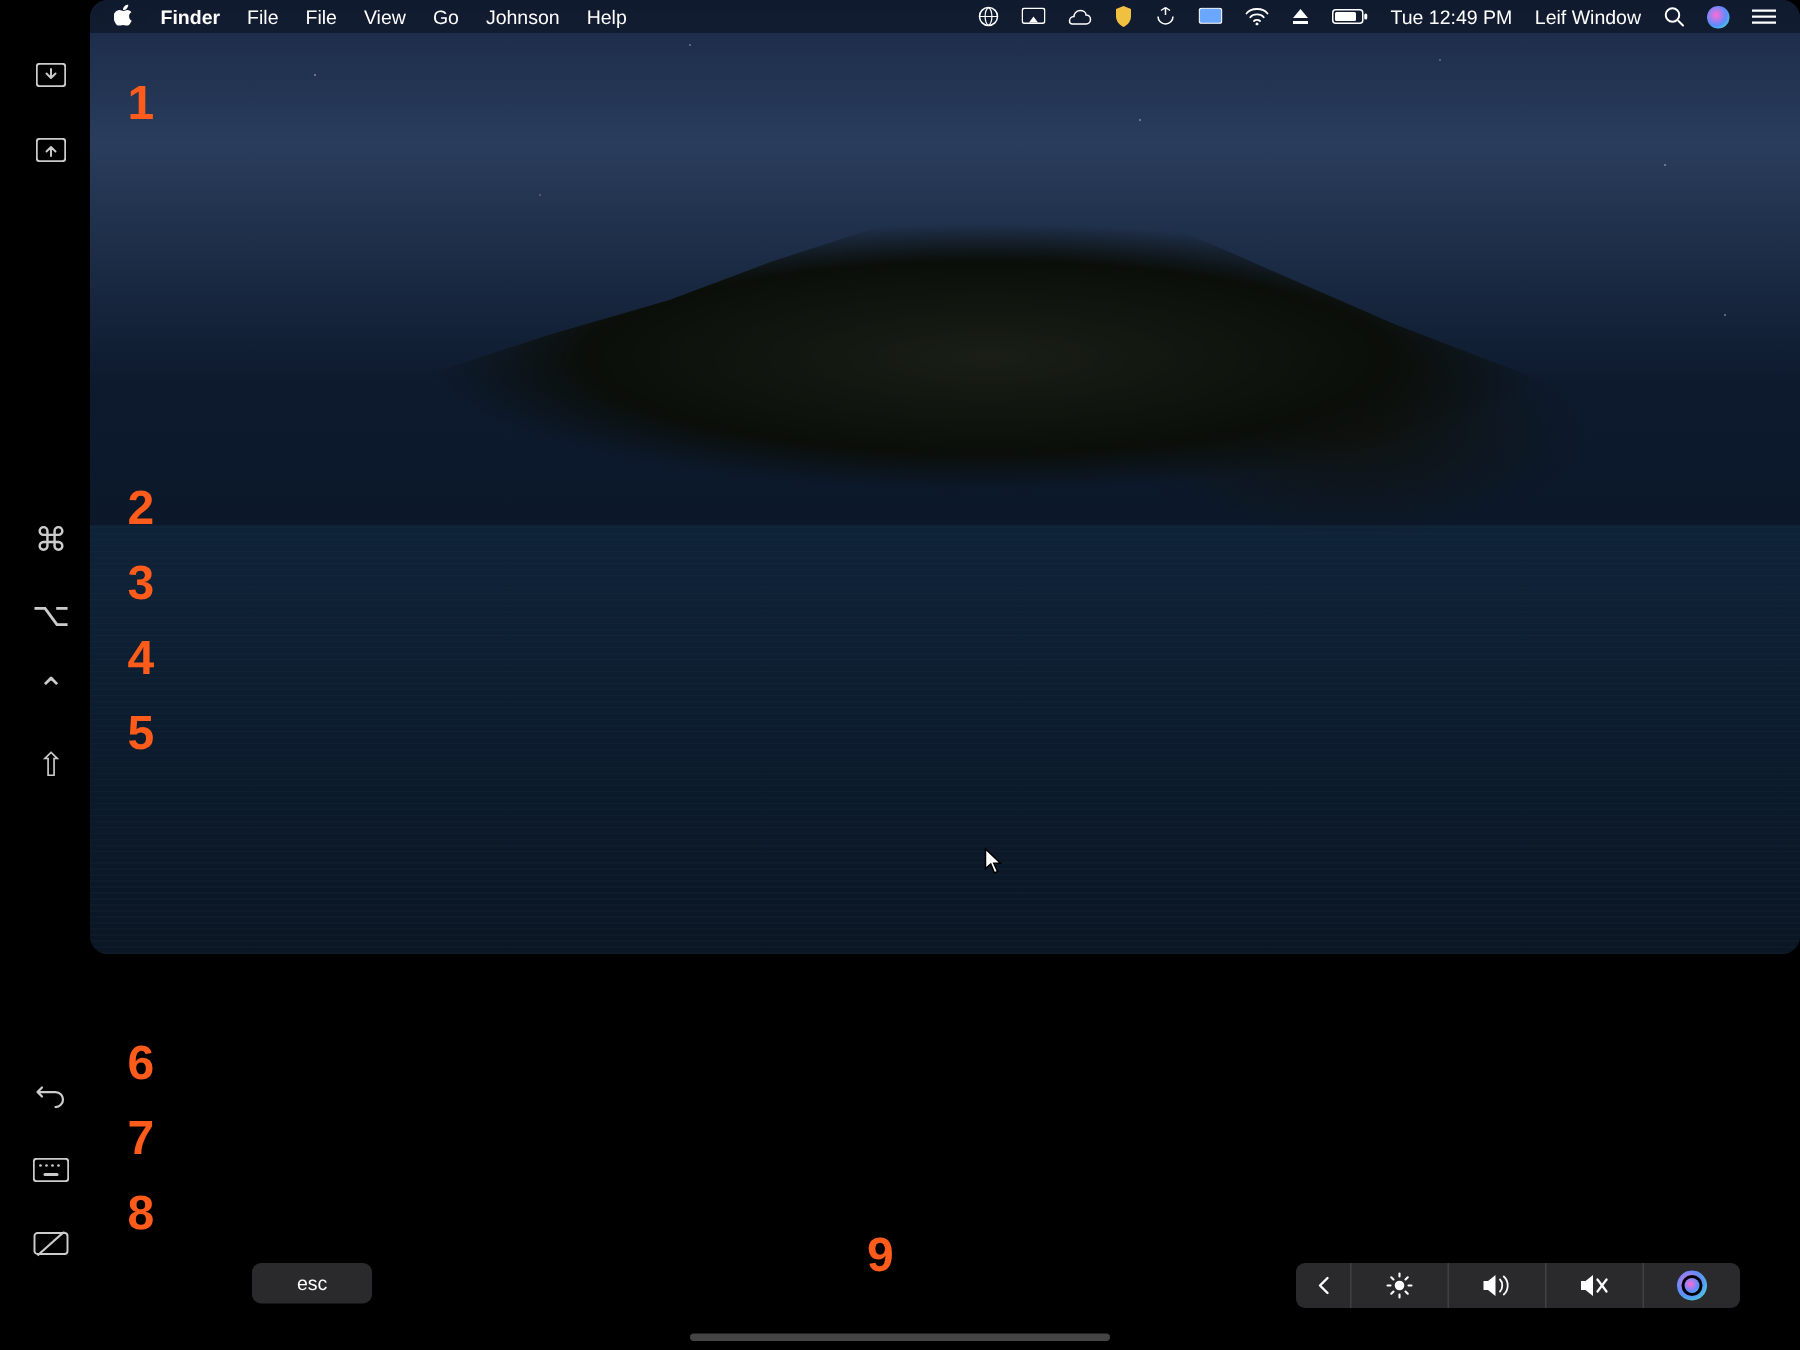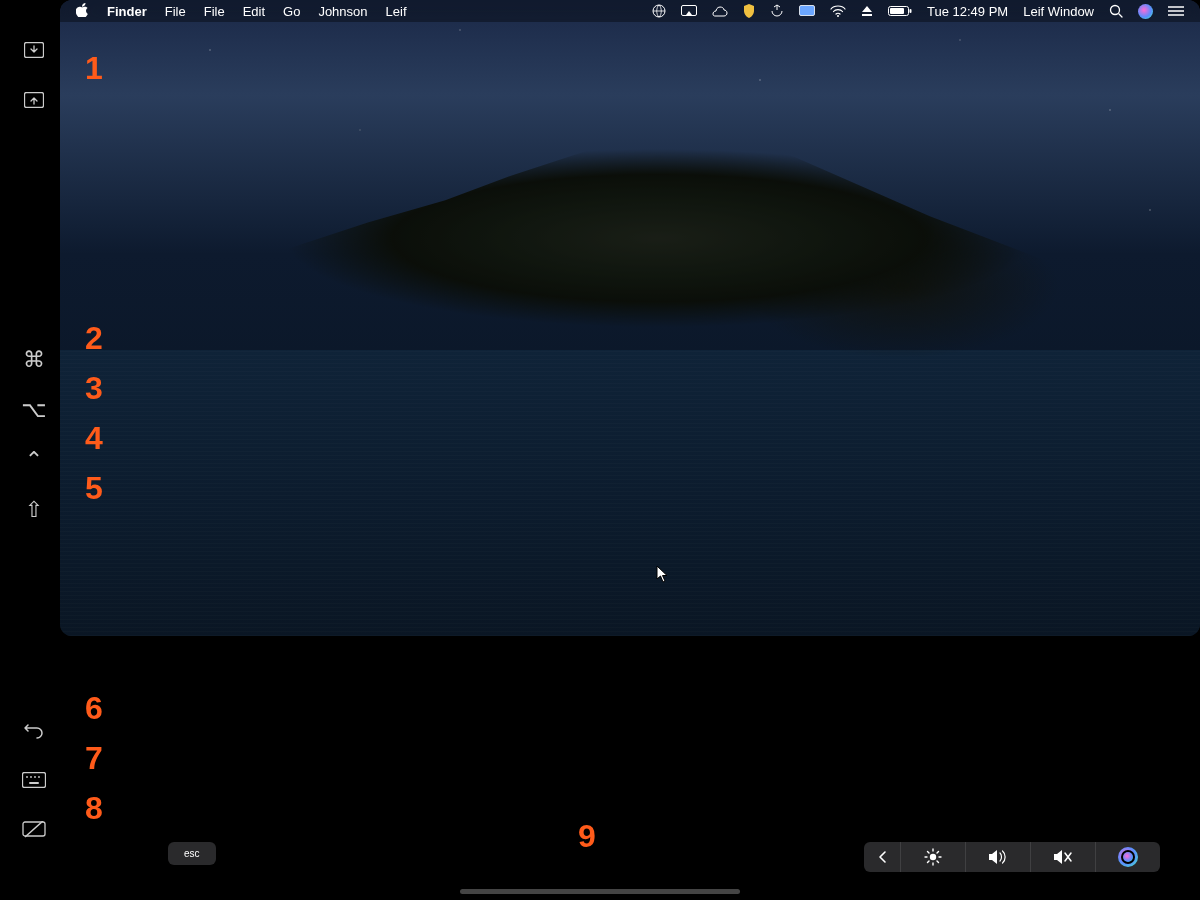--- a/index.html
+++ b/index.html
@@ -171,22 +171,22 @@
       bottom: 0;
       height: 66px;
       background: #000;
       display: flex;
       align-items: flex-start;
       padding: 8px 40px 0 100px;
     }
     .esc-key {
       background: #2a2a2c;
       color: #fff;
-      font-size: 10px;
-      padding: 6px 16px;
+      font-size: 13px;
+      padding: 6px 30px;
       border-radius: 6px;
       cursor: pointer;
       border:none;
     }
     .touchbar-right {
       margin-left: auto;
       display: flex;
       align-items: center;
       background: #2a2a2c;
       border-radius: 6px;
@@ -313,24 +313,24 @@
   <div class="menubar">
     <div class="menubar-left">
       <span class="menubar-item">
         <svg width="13" height="14" viewBox="0 0 13 14" fill="#fff">
             <path d="M9.5 0c.1 1-.3 1.9-1 2.6-.6.7-1.6 1.2-2.5 1.1-.1-1 .4-1.9 1-2.6C7.6.4 8.6 0 9.5 0zM11.8 10.9c-.3.7-.5 1-.9 1.6-.6.9-1.4 2-2.4 2-1 0-1.2-.6-2.5-.6s-1.6.6-2.5.6c-1 0-1.8-1-2.4-1.9C-.6 10.1-.8 7.1.5 5.5c.9-1.1 2-1.8 3.1-1.8 1.1 0 1.8.6 2.7.6.9 0 1.4-.6 2.7-.6.9 0 1.9.5 2.6 1.4-2.3 1.3-1.9 4.5.2 5.8z"></path>
           </svg>
       </span>
       <span class="menubar-item bold">Finder</span>
       <span class="menubar-item">File</span>
       <span class="menubar-item">File</span>
-      <span class="menubar-item">Edit</span>
+      <span class="menubar-item">View</span>
       <span class="menubar-item">Go</span>
       <span class="menubar-item">Johnson</span>
-      <span class="menubar-item">Leif</span>
+      <span class="menubar-item">Help</span>
     </div>
     <div class="menubar-right">
       <span class="menubar-icon">
           <svg width="14" height="14" viewBox="0 0 14 14">
             <circle cx="7" cy="7" r="6" fill="none" stroke="#fff" stroke-width="1"></circle>
             <path d="M1 7 H13 M7 1 C4 3 4 11 7 13 M7 1 C10 3 10 11 7 13" fill="none" stroke="#fff" stroke-width="0.8"></path>
           </svg>
         </span>
       <span class="menubar-icon">
           <svg width="16" height="12" viewBox="0 0 16 12">

